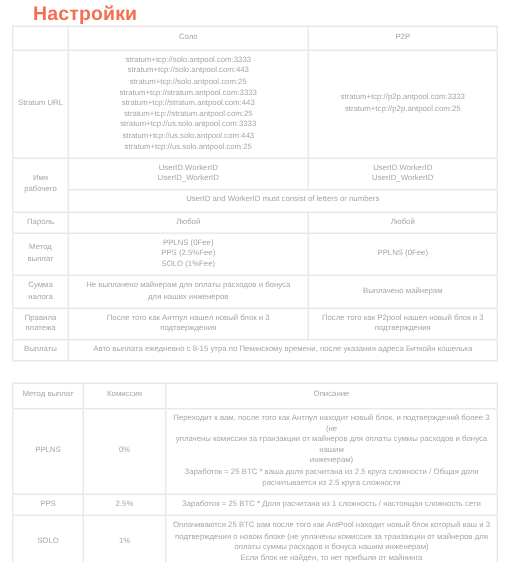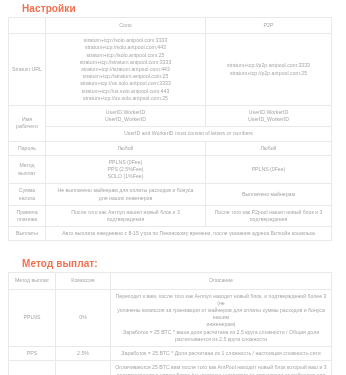--- a/index.html
+++ b/index.html
@@ -17,21 +17,21 @@
   }
   .page {
     width: 346px;
     height: 375px;
     position: relative;
     box-sizing: border-box;
     padding: 0 15px 0 8px;
   }
   .section-title {
     color: #f2704f;
-    font-size: 10px;
+    font-size: 13px;
     font-weight: bold;
     line-height: 9px;
     margin: 4px 0 4px 2px;
     letter-spacing: 0.1px;
     padding-left: 12px;
   }
   .spacer-block {
     height: 14px;
   }
   table.grid {
@@ -151,21 +151,20 @@
 
       <tr>
         <td class="lbl">Выплаты</td>
         <td colspan="2">Авто выплата ежедневно с 8-15 утра по Пекинскому времени, после указания адреса Биткойн кошелька</td>
       </tr>
     </tbody>
   </table>
 
   <div class="spacer-block"></div>
 
-  <div class="section-title">Метод выплат:</div>
 
   <table class="grid">
     <colgroup>
       <col class="col-method">
         <col class="col-fee">
         <col class="col-desc">
     </colgroup>
     <tbody>
       <tr>
         <td class="hdr">Метод выплат</td>

